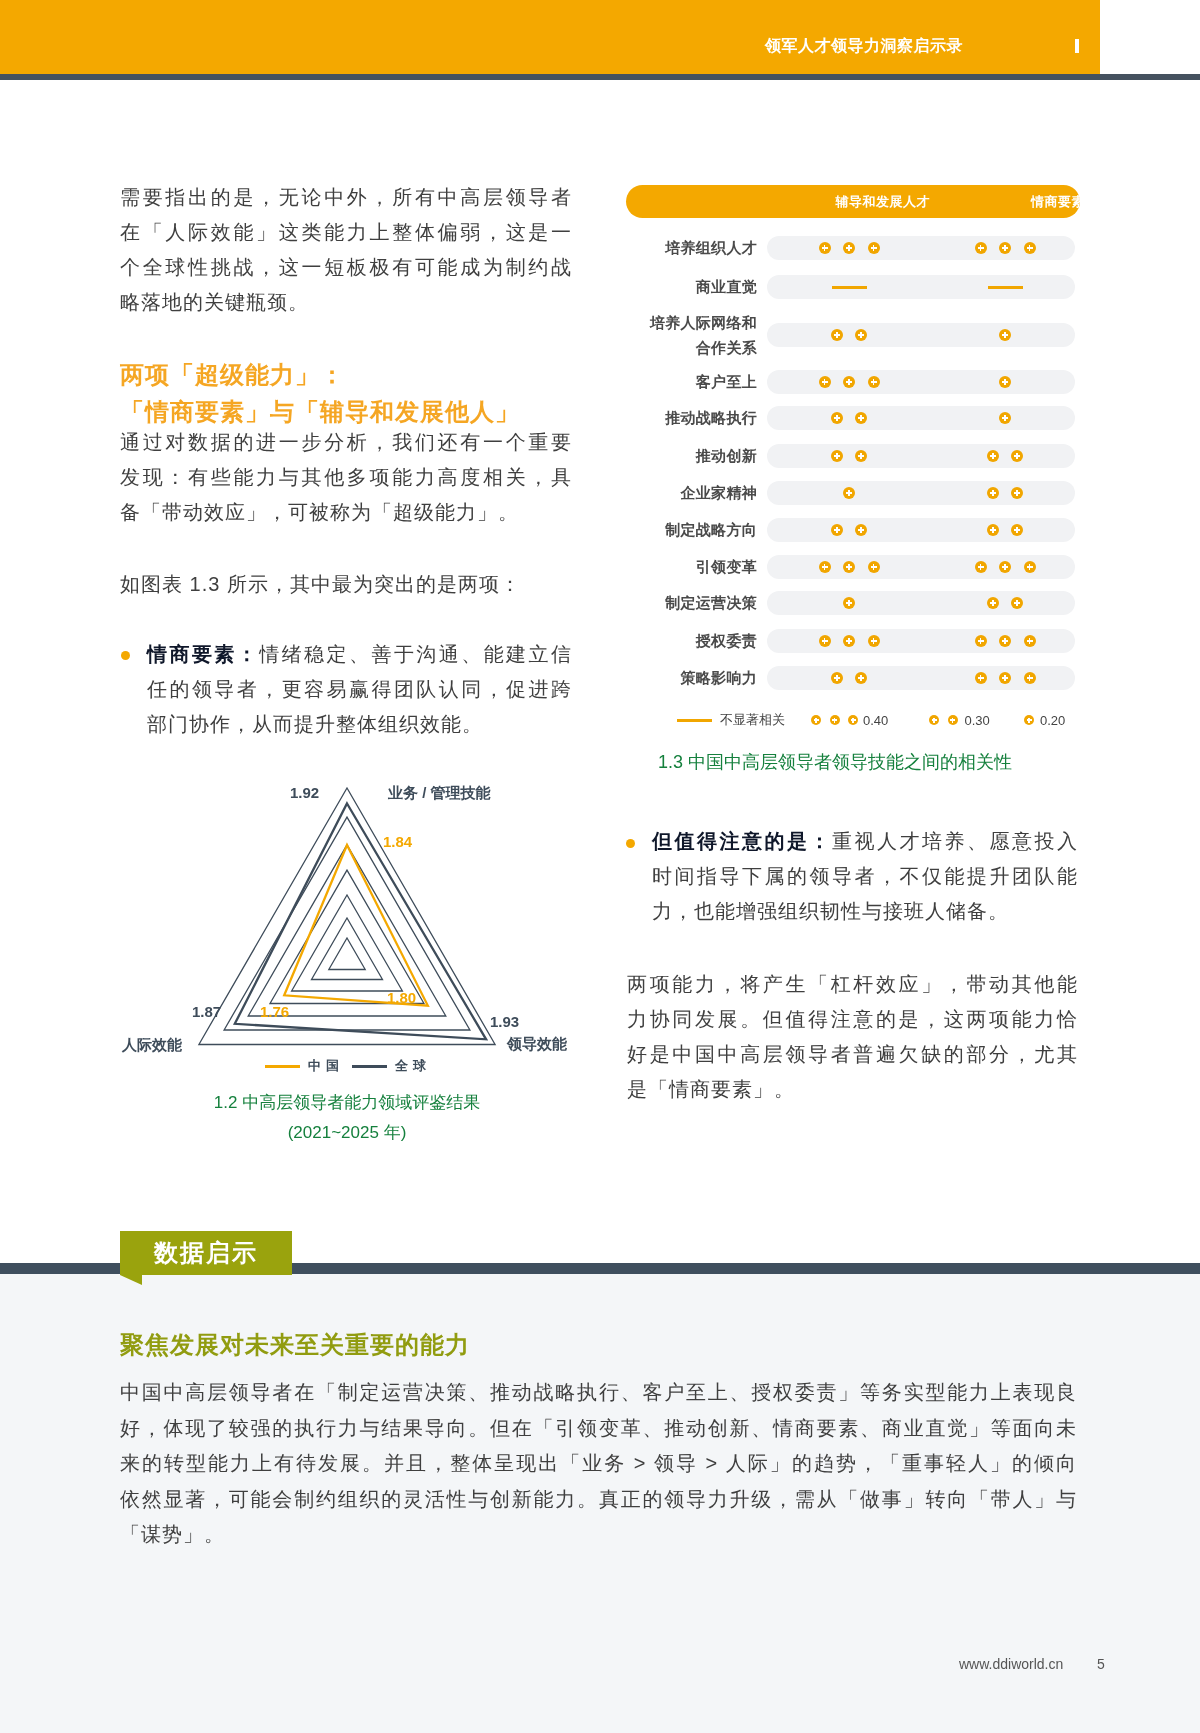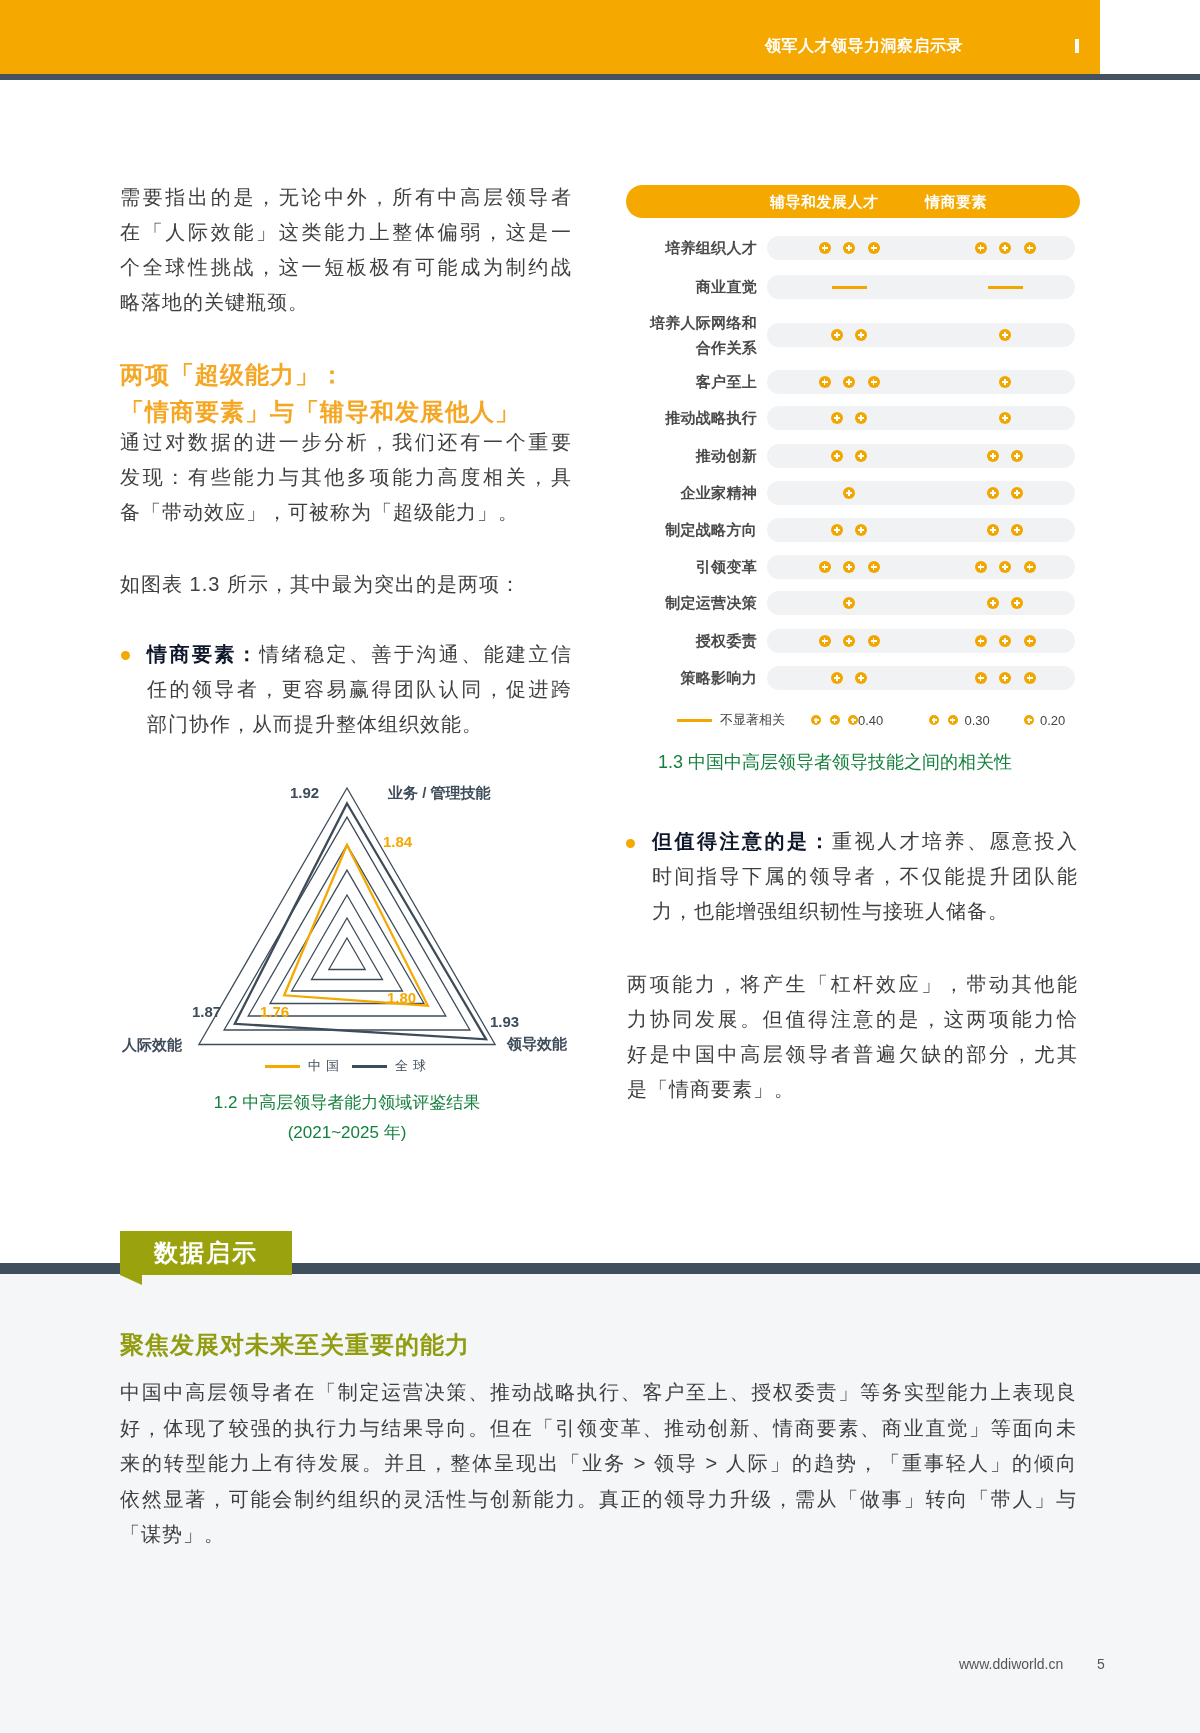--- a/index.html
+++ b/index.html
@@ -21,26 +21,26 @@
 .heading-orange{position:absolute;left:120px;top:356px;font-size:24px;line-height:37px;font-weight:bold;color:#f5a623;letter-spacing:1px}
 .heading-orange .ln{display:block;white-space:nowrap}
 .bullet-dot{position:absolute;width:9px;height:9px;border-radius:50%;background:#f4a800}
 
 
 .rlabel{position:absolute;font-size:15px;font-weight:bold;line-height:18px;white-space:nowrap;color:#3e4c5a}
 .rlabel.cn{color:#f4a800}
 .grid-ring{fill:none;stroke:#3e4c5a;stroke-width:1.3;stroke-linejoin:miter}
 .series-line{fill:none;stroke-width:2.3;stroke-linejoin:miter}
 .rleg-line{position:absolute;height:3px;width:35px}
-.rleg-text{position:absolute;font-size:13px;font-weight:normal;letter-spacing:5px;color:#3e4c5a;line-height:16px;white-space:nowrap}
+.rleg-text{position:absolute;font-size:13px;font-weight:bold;letter-spacing:5px;color:#3e4c5a;line-height:16px;white-space:nowrap}
 .caption{position:absolute;font-size:17px;font-weight:normal;color:#15803d;line-height:30px;white-space:nowrap}
 
 
 .pill{position:absolute;left:626px;top:185px;width:454px;height:33px;border-radius:17px;background:#f4a800}
-.pill-col{position:absolute;top:0;width:160px;line-height:33px;text-align:left;color:#fff;font-weight:bold;font-size:15px;letter-spacing:0.5px;white-space:nowrap}
+.pill-col{position:absolute;top:0;width:160px;line-height:33px;text-align:right;color:#fff;font-weight:bold;font-size:13px;letter-spacing:0.5px;white-space:nowrap}
 .mrow{position:absolute;left:600px;width:480px;height:24px}
 .mrow-label{position:absolute;right:323px;top:0;width:170px;line-height:24px;font-size:15px;font-weight:bold;color:#4a4a4a;text-align:right;white-space:pre-line;letter-spacing:0.3px}
 .mrow-label.two{top:-13px;line-height:25px}
 .mrow-bar{position:absolute;left:167px;top:0;width:308px;height:24px;border-radius:12px;background:#f1f2f4}
 .mcell{position:absolute;top:0;width:100px;height:24px;display:flex;align-items:center;justify-content:center;gap:12.5px}
 .mcell.a{left:32px}
 .mcell.b{left:188px}
 .dot{width:12px;height:12px;border-radius:50%;background:#f1a600;position:relative;flex:none;display:block}
 .dot::before{content:"";position:absolute;left:3px;top:5.2px;width:6px;height:1.6px;background:#fff}
 .dot::after{content:"";position:absolute;left:5.2px;top:3px;width:1.6px;height:6px;background:#fff}
@@ -291,21 +291,21 @@
         <span class="dot"></span>
         <span class="dot"></span>
       </div>
     </div>
 </div>
 
 <div class="legend-item" style="left:677px;gap:8px">
   <span class="ns-dash"></span>
   <span class="legend-text">不显著相关</span>
 </div>
-<div class="legend-item" style="left:811px;">
+<div class="legend-item" style="left:811px;gap:5px">
   <span class="legend-dots">
       <span class="ldot"></span>
       <span class="ldot"></span>
       <span class="ldot"></span>
     </span>
   <span class="legend-text">0.40</span>
 </div>
 <div class="legend-item" style="left:929px;gap:7px">
   <span class="legend-dots">
       <span class="ldot"></span>

